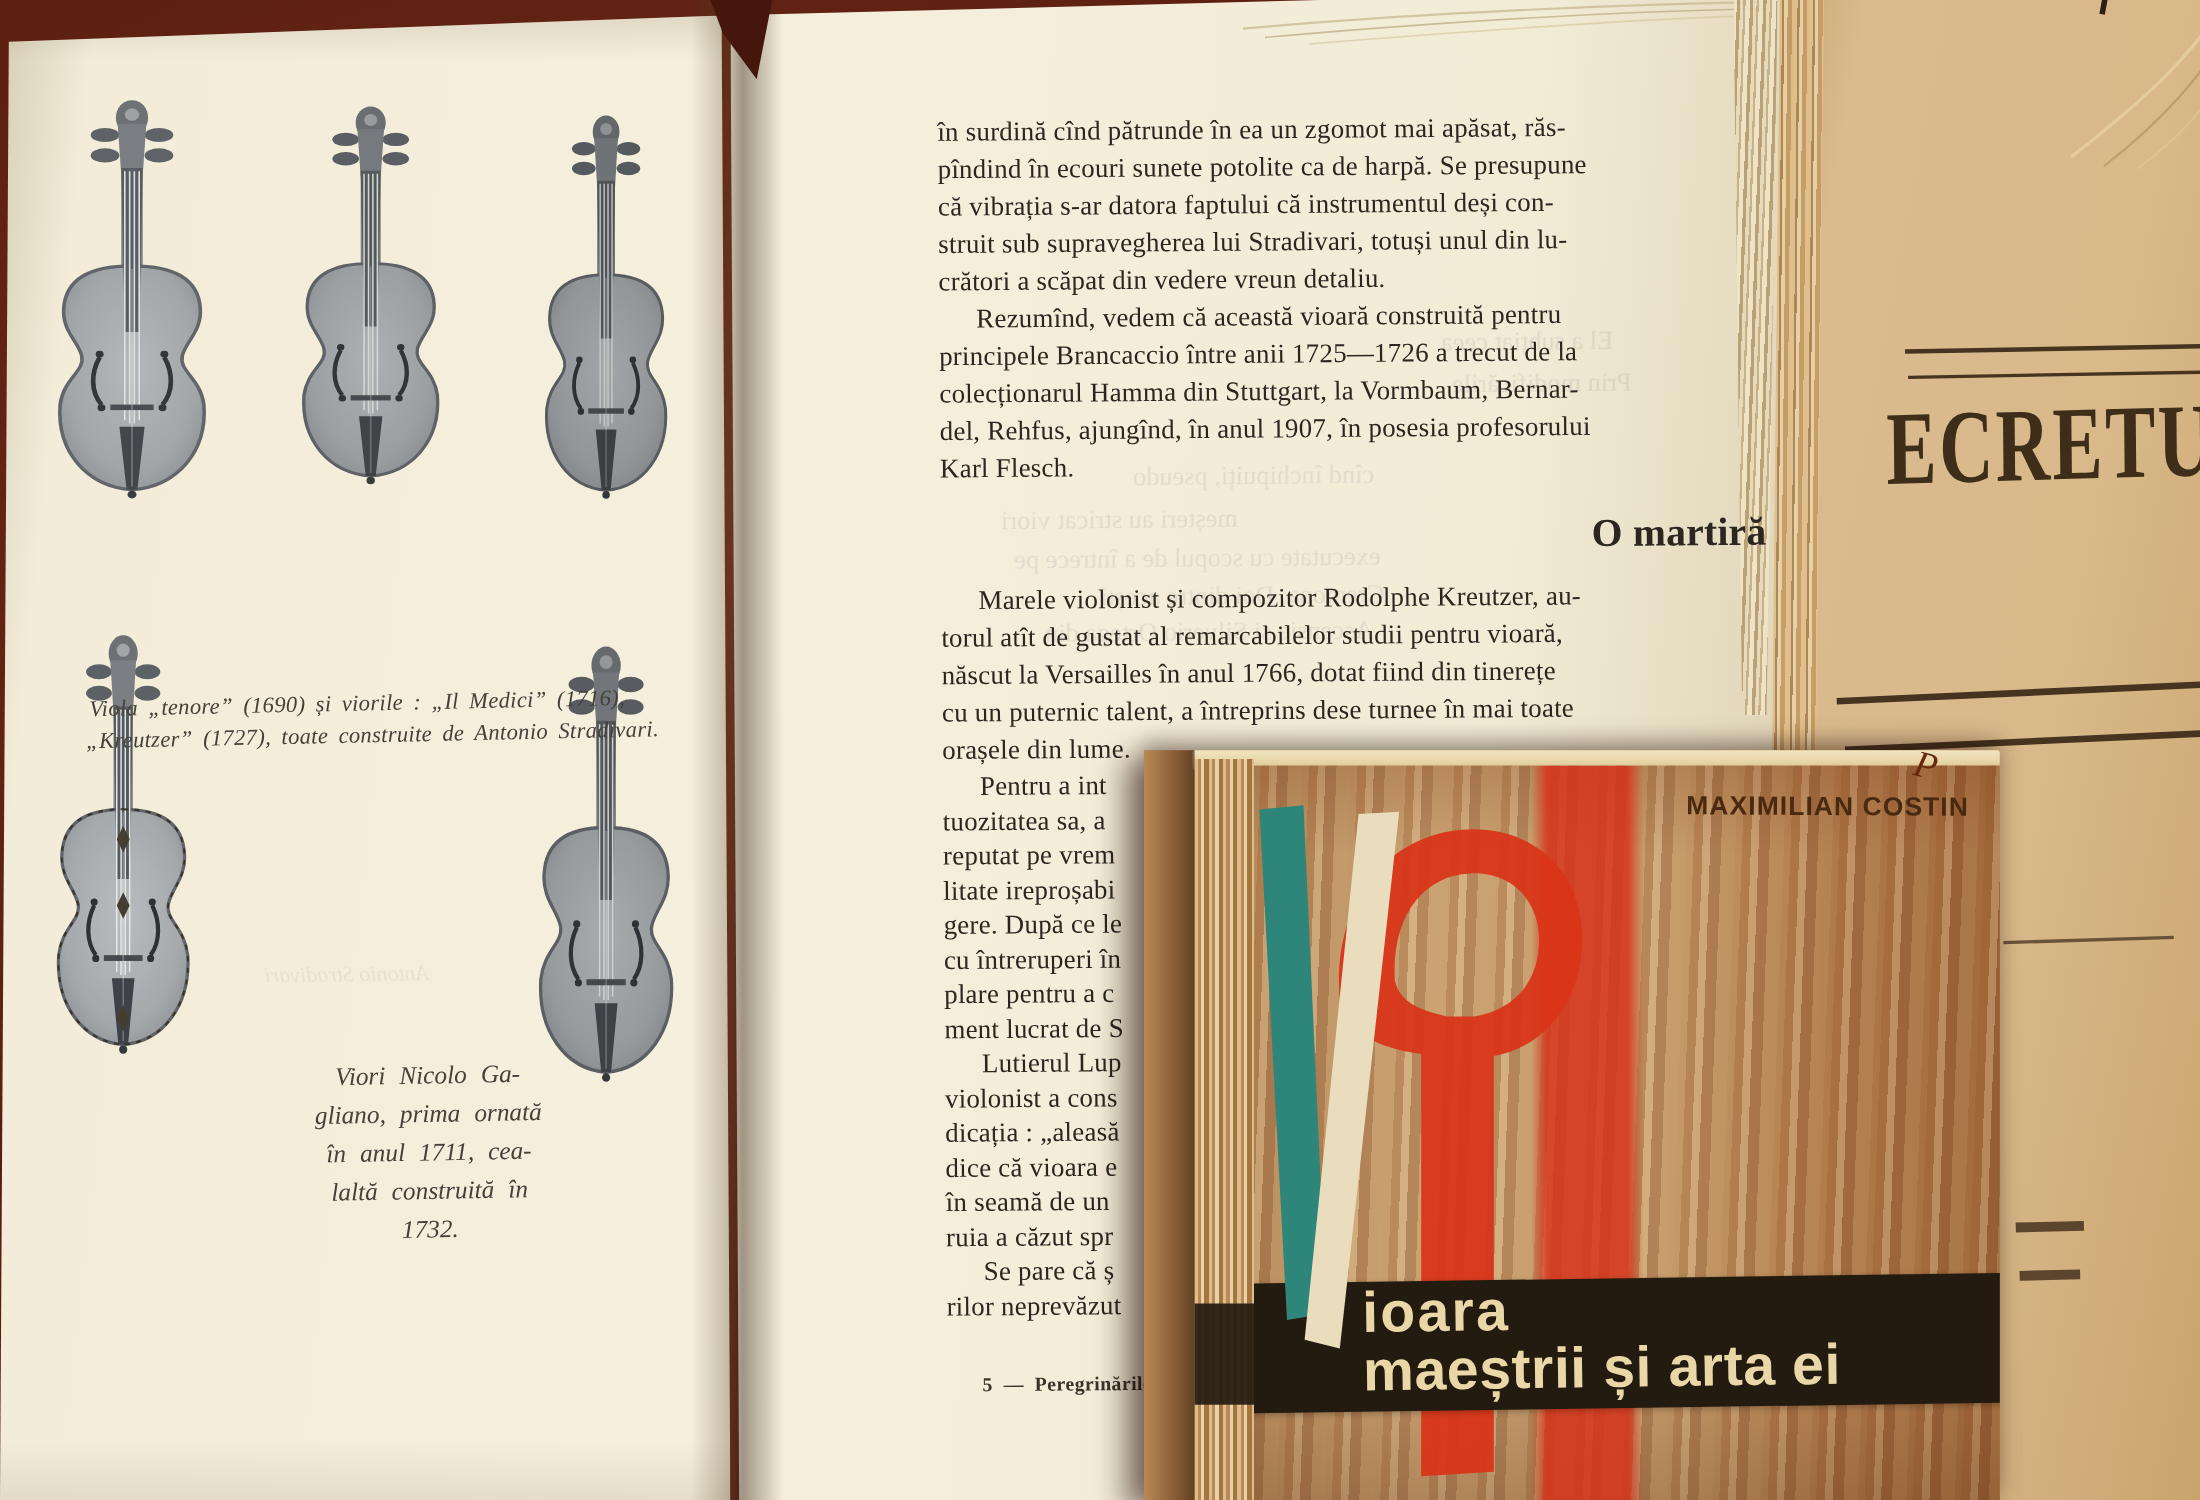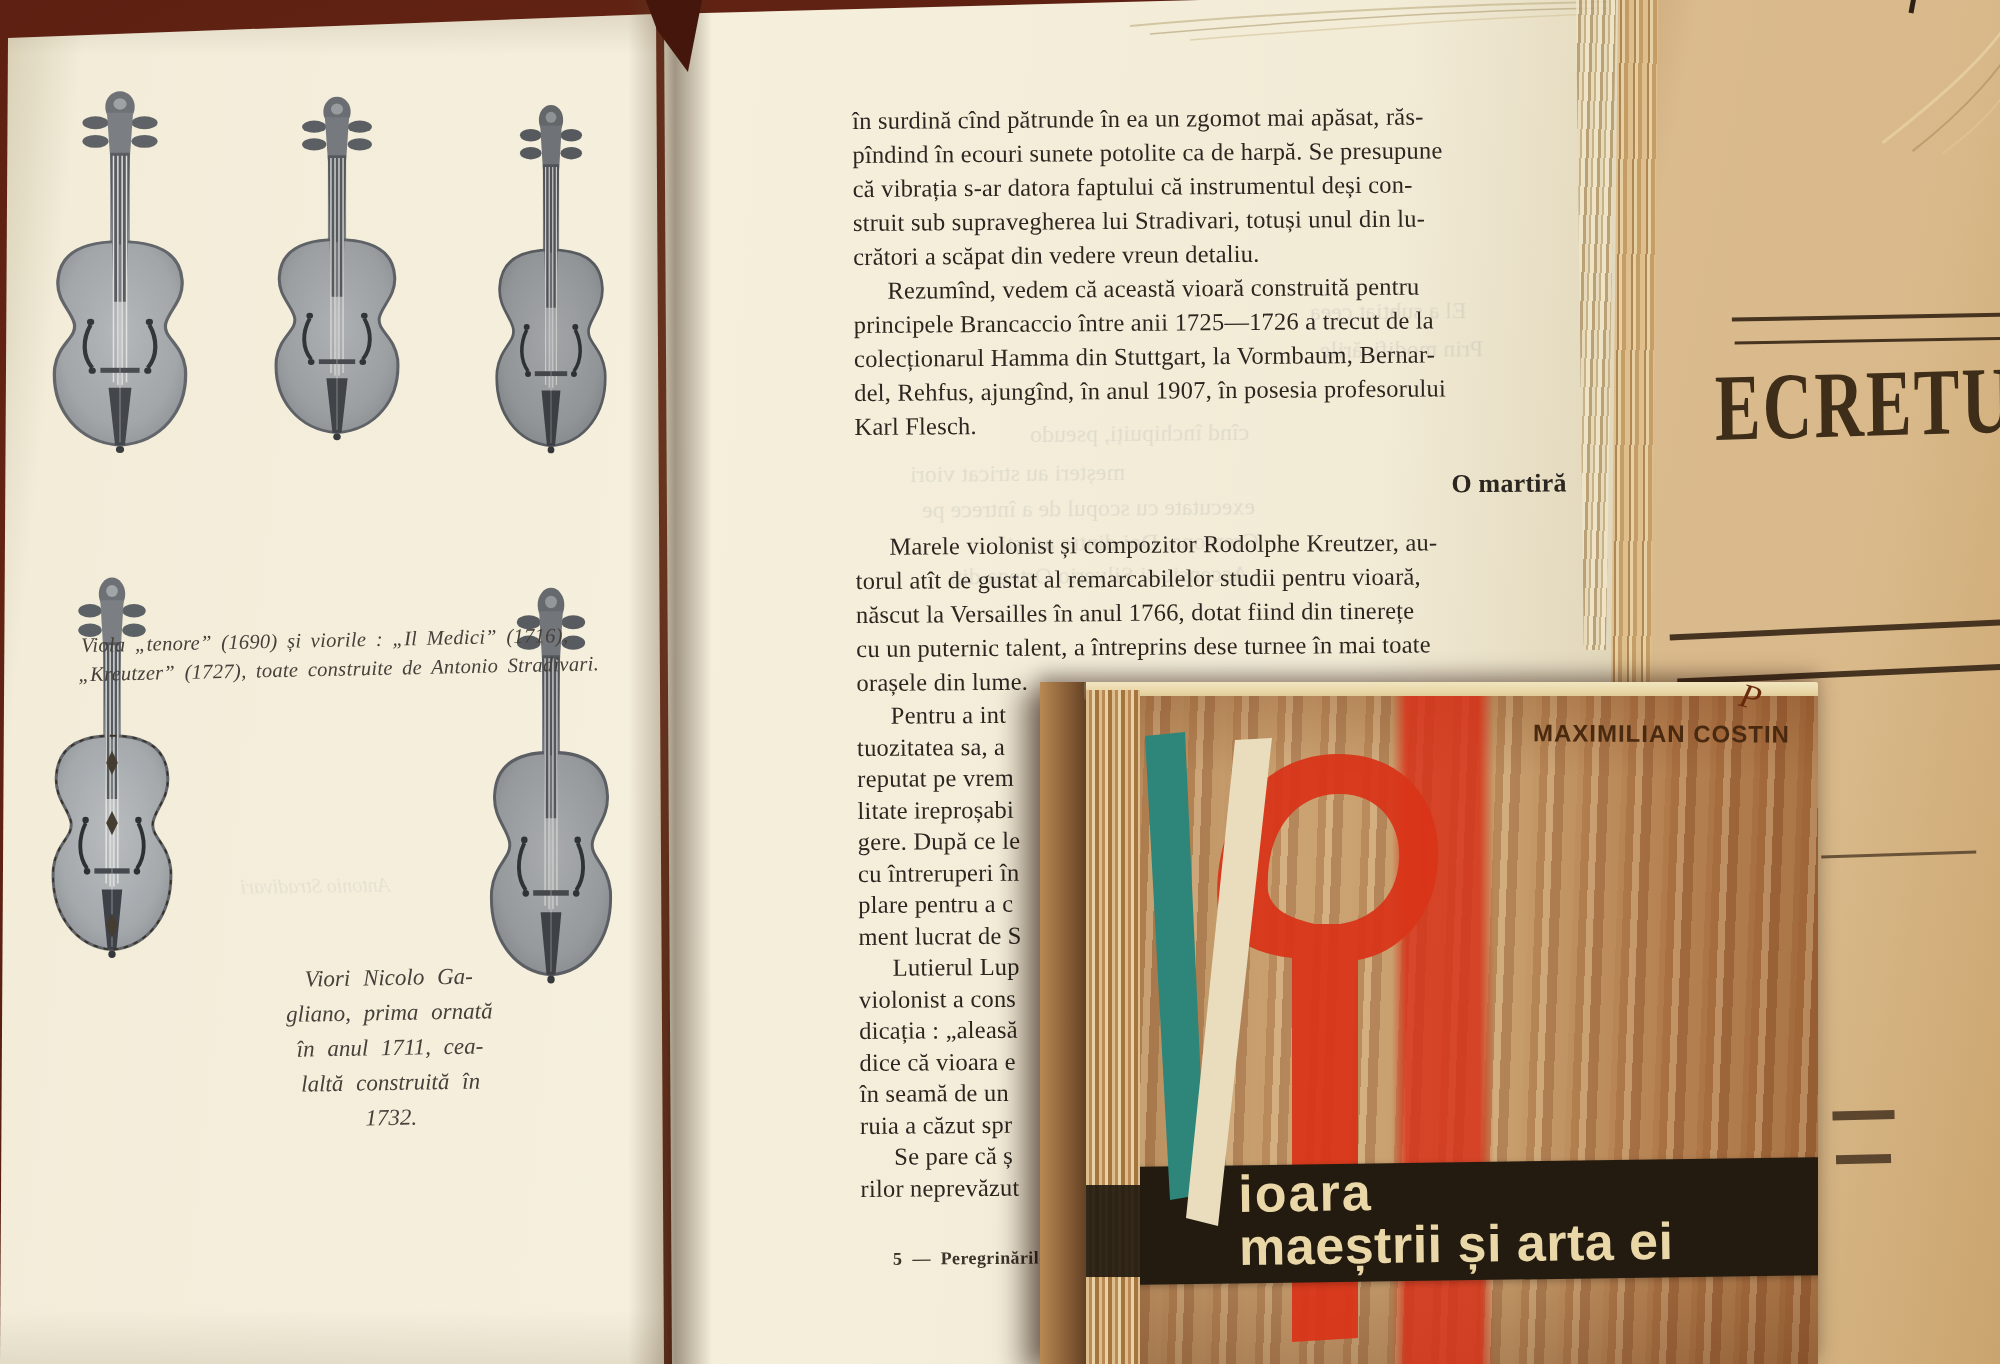--- a/index.html
+++ b/index.html
@@ -52,21 +52,21 @@
   #caption-bottom{left:268px;top:960px;width:244px;transform:rotate(-1deg);
     font-size:23px;line-height:35px;word-spacing:7px;}
   #bleed-left{left:70px;top:876px;width:320px;font-style:italic;font-size:20px;color:#6a7a84;
     opacity:.10;transform:scaleX(-1) rotate(.8deg);filter:blur(.6px);white-space:nowrap;}
 
   
   #text-block{left:852px;top:104px;width:716px;transform:rotate(-.45deg);transform-origin:left top;
     color:#2c2620;font-size:24.5px;line-height:34px;letter-spacing:.2px;}
   #text-block .tl{white-space:nowrap;}
   #text-block .indent{text-indent:34px;}
-  #rp-heading{font-weight:bold;font-size:26px;margin:28px 0 24px 592px;white-space:nowrap;text-align:center;}
+  #rp-heading{font-weight:bold;font-size:36px;margin:28px 0 24px 592px;white-space:nowrap;text-align:center;}
   #rp-fragments .tl{font-size:24.5px;line-height:31.5px;}
   #rp-footer{margin:38px 0 0 32px;font-size:18px;font-weight:bold;letter-spacing:.4px;
     word-spacing:5px;color:#3a332a;white-space:nowrap;}
   #bleed-right{left:880px;top:292px;width:690px;height:320px;font-size:24px;color:#5d6e7e;}
   #bleed-right div{position:absolute;transform:scaleX(-1) rotate(.6deg);opacity:.13;filter:blur(.7px);white-space:nowrap;}
   #bleed-right div:nth-child(1){left:430px;top:6px;}
   #bleed-right div:nth-child(2){left:440px;top:44px;}
   #bleed-right div:nth-child(3){left:150px;top:128px;}
   #bleed-right div:nth-child(4){left:30px;top:168px;}
   #bleed-right div:nth-child(5){left:42px;top:203px;}

